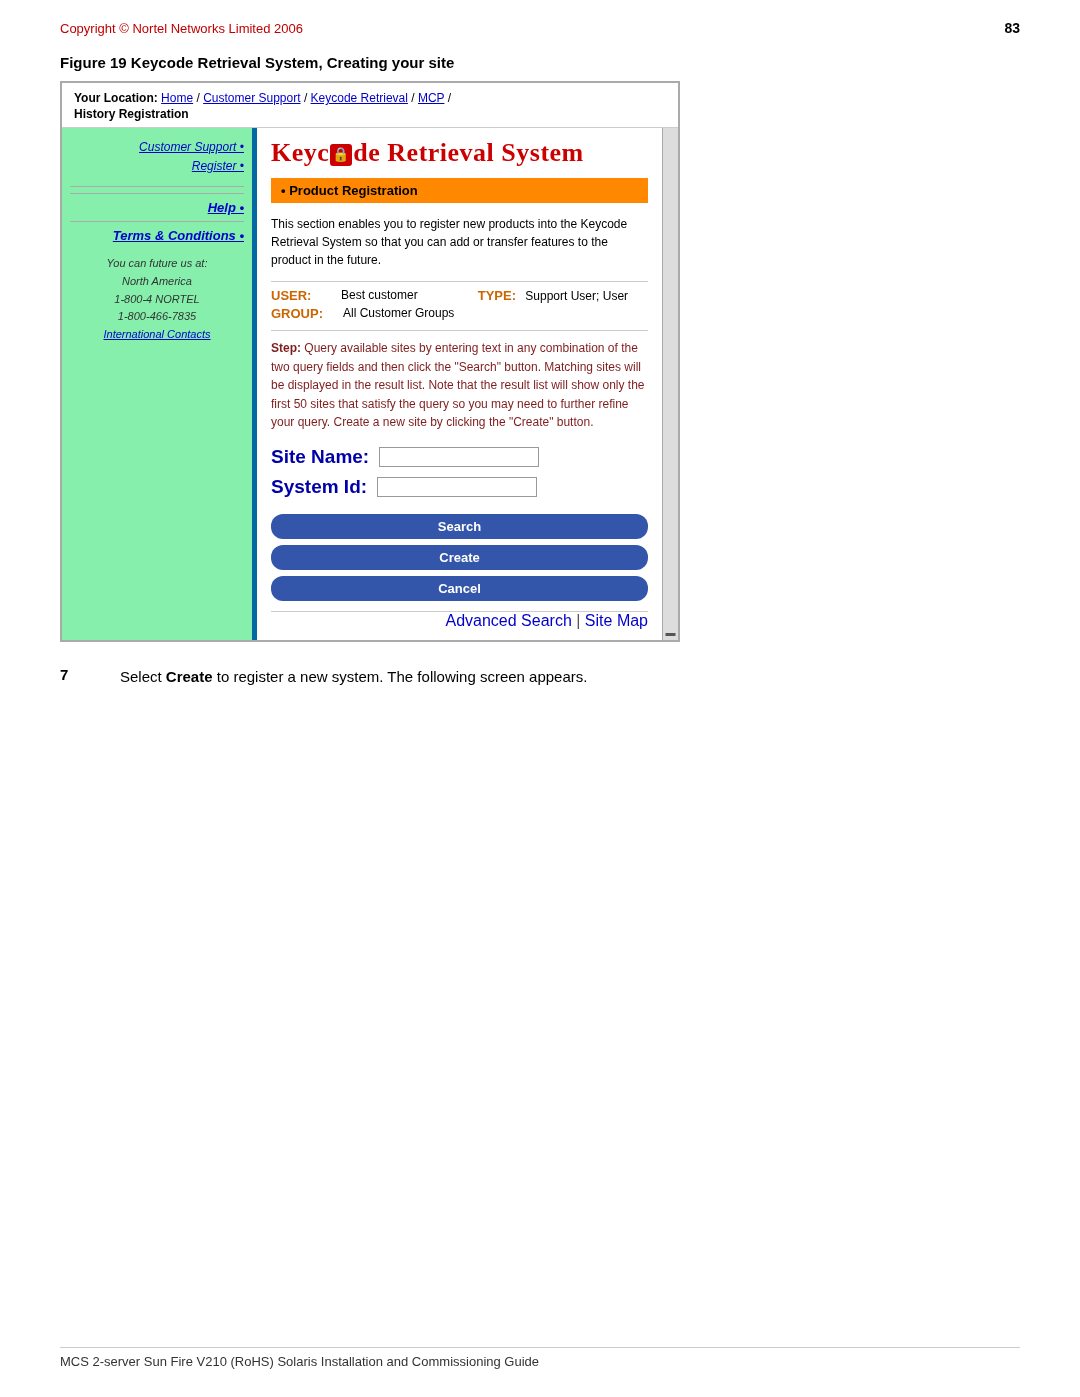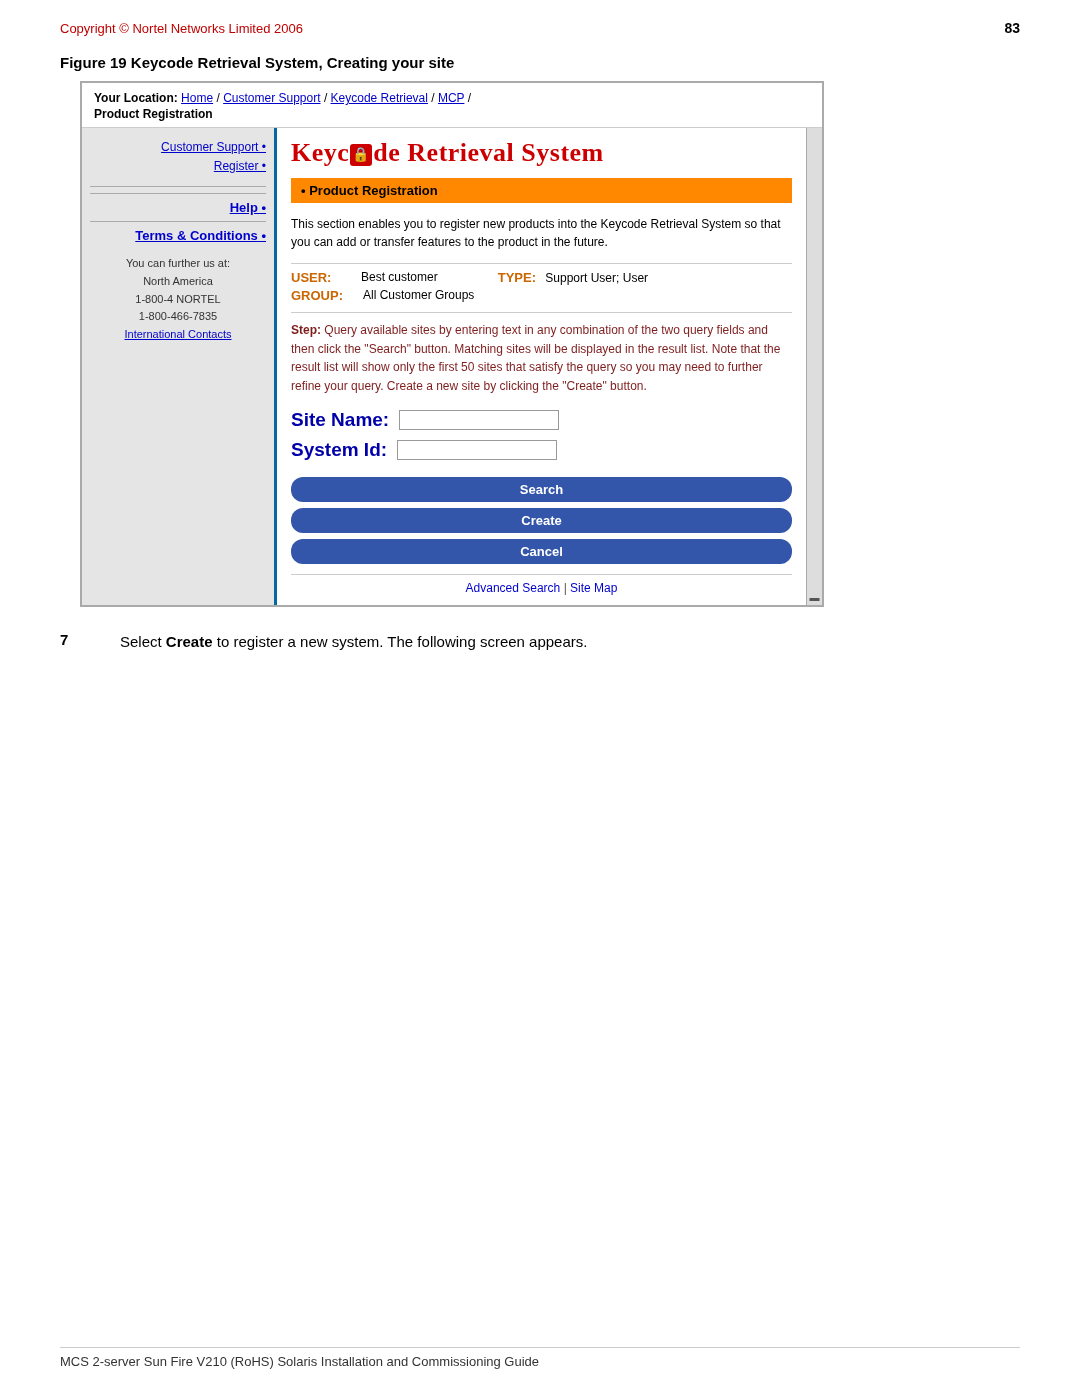--- a/index.html
+++ b/index.html
@@ -32,22 +32,21 @@
     }
 
     .figure-title {
       font-size: 15px;
       font-weight: bold;
       margin-bottom: 10px;
     }
 
     .browser-frame {
       border: 2px solid #aaaaaa;
-      width: 744px;
-      margin-left: 20px;
+      width: 620px;
       background: #ffffff;
       overflow: hidden;
     }
 
     
     .browser-inner {
       display: flex;
       flex-direction: column;
     }
 
@@ -66,23 +65,24 @@
 
     .content-area {
       display: flex;
       flex-direction: row;
     }
 
     .sidebar {
       width: 195px;
       min-width: 195px;
       padding: 10px 8px;
-      border-right: 3px solid #0369a1;
-      font-size: 12px;
-      background: #e5e5e5;
+      border-right: 5px solid #0369a1;
+      font-size: 12px;
+      background: #86efac;
+      font-style: italic;
     }
 
     .sidebar-nav {
       margin-bottom: 10px;
     }
 
     .sidebar-nav a {
       color: #0000cc;
       text-decoration: underline;
       font-size: 12px;
@@ -261,24 +261,23 @@
       border-radius: 12px;
       cursor: pointer;
       background: #444488;
     }
 
     .btn-search { background: #3355aa; }
     .btn-create { background: #3355aa; }
     .btn-cancel { background: #3355aa; }
 
     .footer-links {
-      text-align: center;
+      text-align: right;
       border-top: 1px solid #cccccc;
-      padding-top: 6px;
-      font-size: 12px;
+      font-size: 16px;
       color: #555;
     }
 
     .footer-links a {
       color: #0000cc;
       text-decoration: none;
     }
 
     .step-instruction {
       margin: 24px 0 8px 0;
@@ -325,21 +324,21 @@
         <span style="font-weight:bold;">Your Location: </span>
         <a href="#">Home</a>
         <span> / </span>
         <a href="#">Customer Support</a>
         <span> / </span>
         <a href="#">Keycode Retrieval</a>
         <span> / </span>
         <a href="#">MCP</a>
         <span> / </span>
       </div>
-      <div style="font-weight:bold;">Product Registration</div>
+      <div style="font-weight:bold;">History Registration</div>
     </div>
 
     <div class="content-area">
 
       <div class="sidebar">
 
         <div class="sidebar-nav">
           <a href="#">Customer Support •</a>
           <a href="#">Register •</a>
         </div>
@@ -353,21 +352,21 @@
           <a href="#">Help •</a>
         </div>
 
         <hr class="sidebar-divider">
 
         <div class="sidebar-terms">
           <a href="#">Terms &amp; Conditions •</a>
         </div>
 
         <div class="contact-info">
-          <div>You can further us at:</div>
+          <div>You can future us at:</div>
           <div>North America</div>
           <div>1-800-4 NORTEL</div>
           <div>1-800-466-7835</div>
           <a href="#" style="font-size:11px; color:#0000cc; text-decoration:underline;">International Contacts</a>
         </div>
 
       </div>
 
       <div class="main-content">
 

